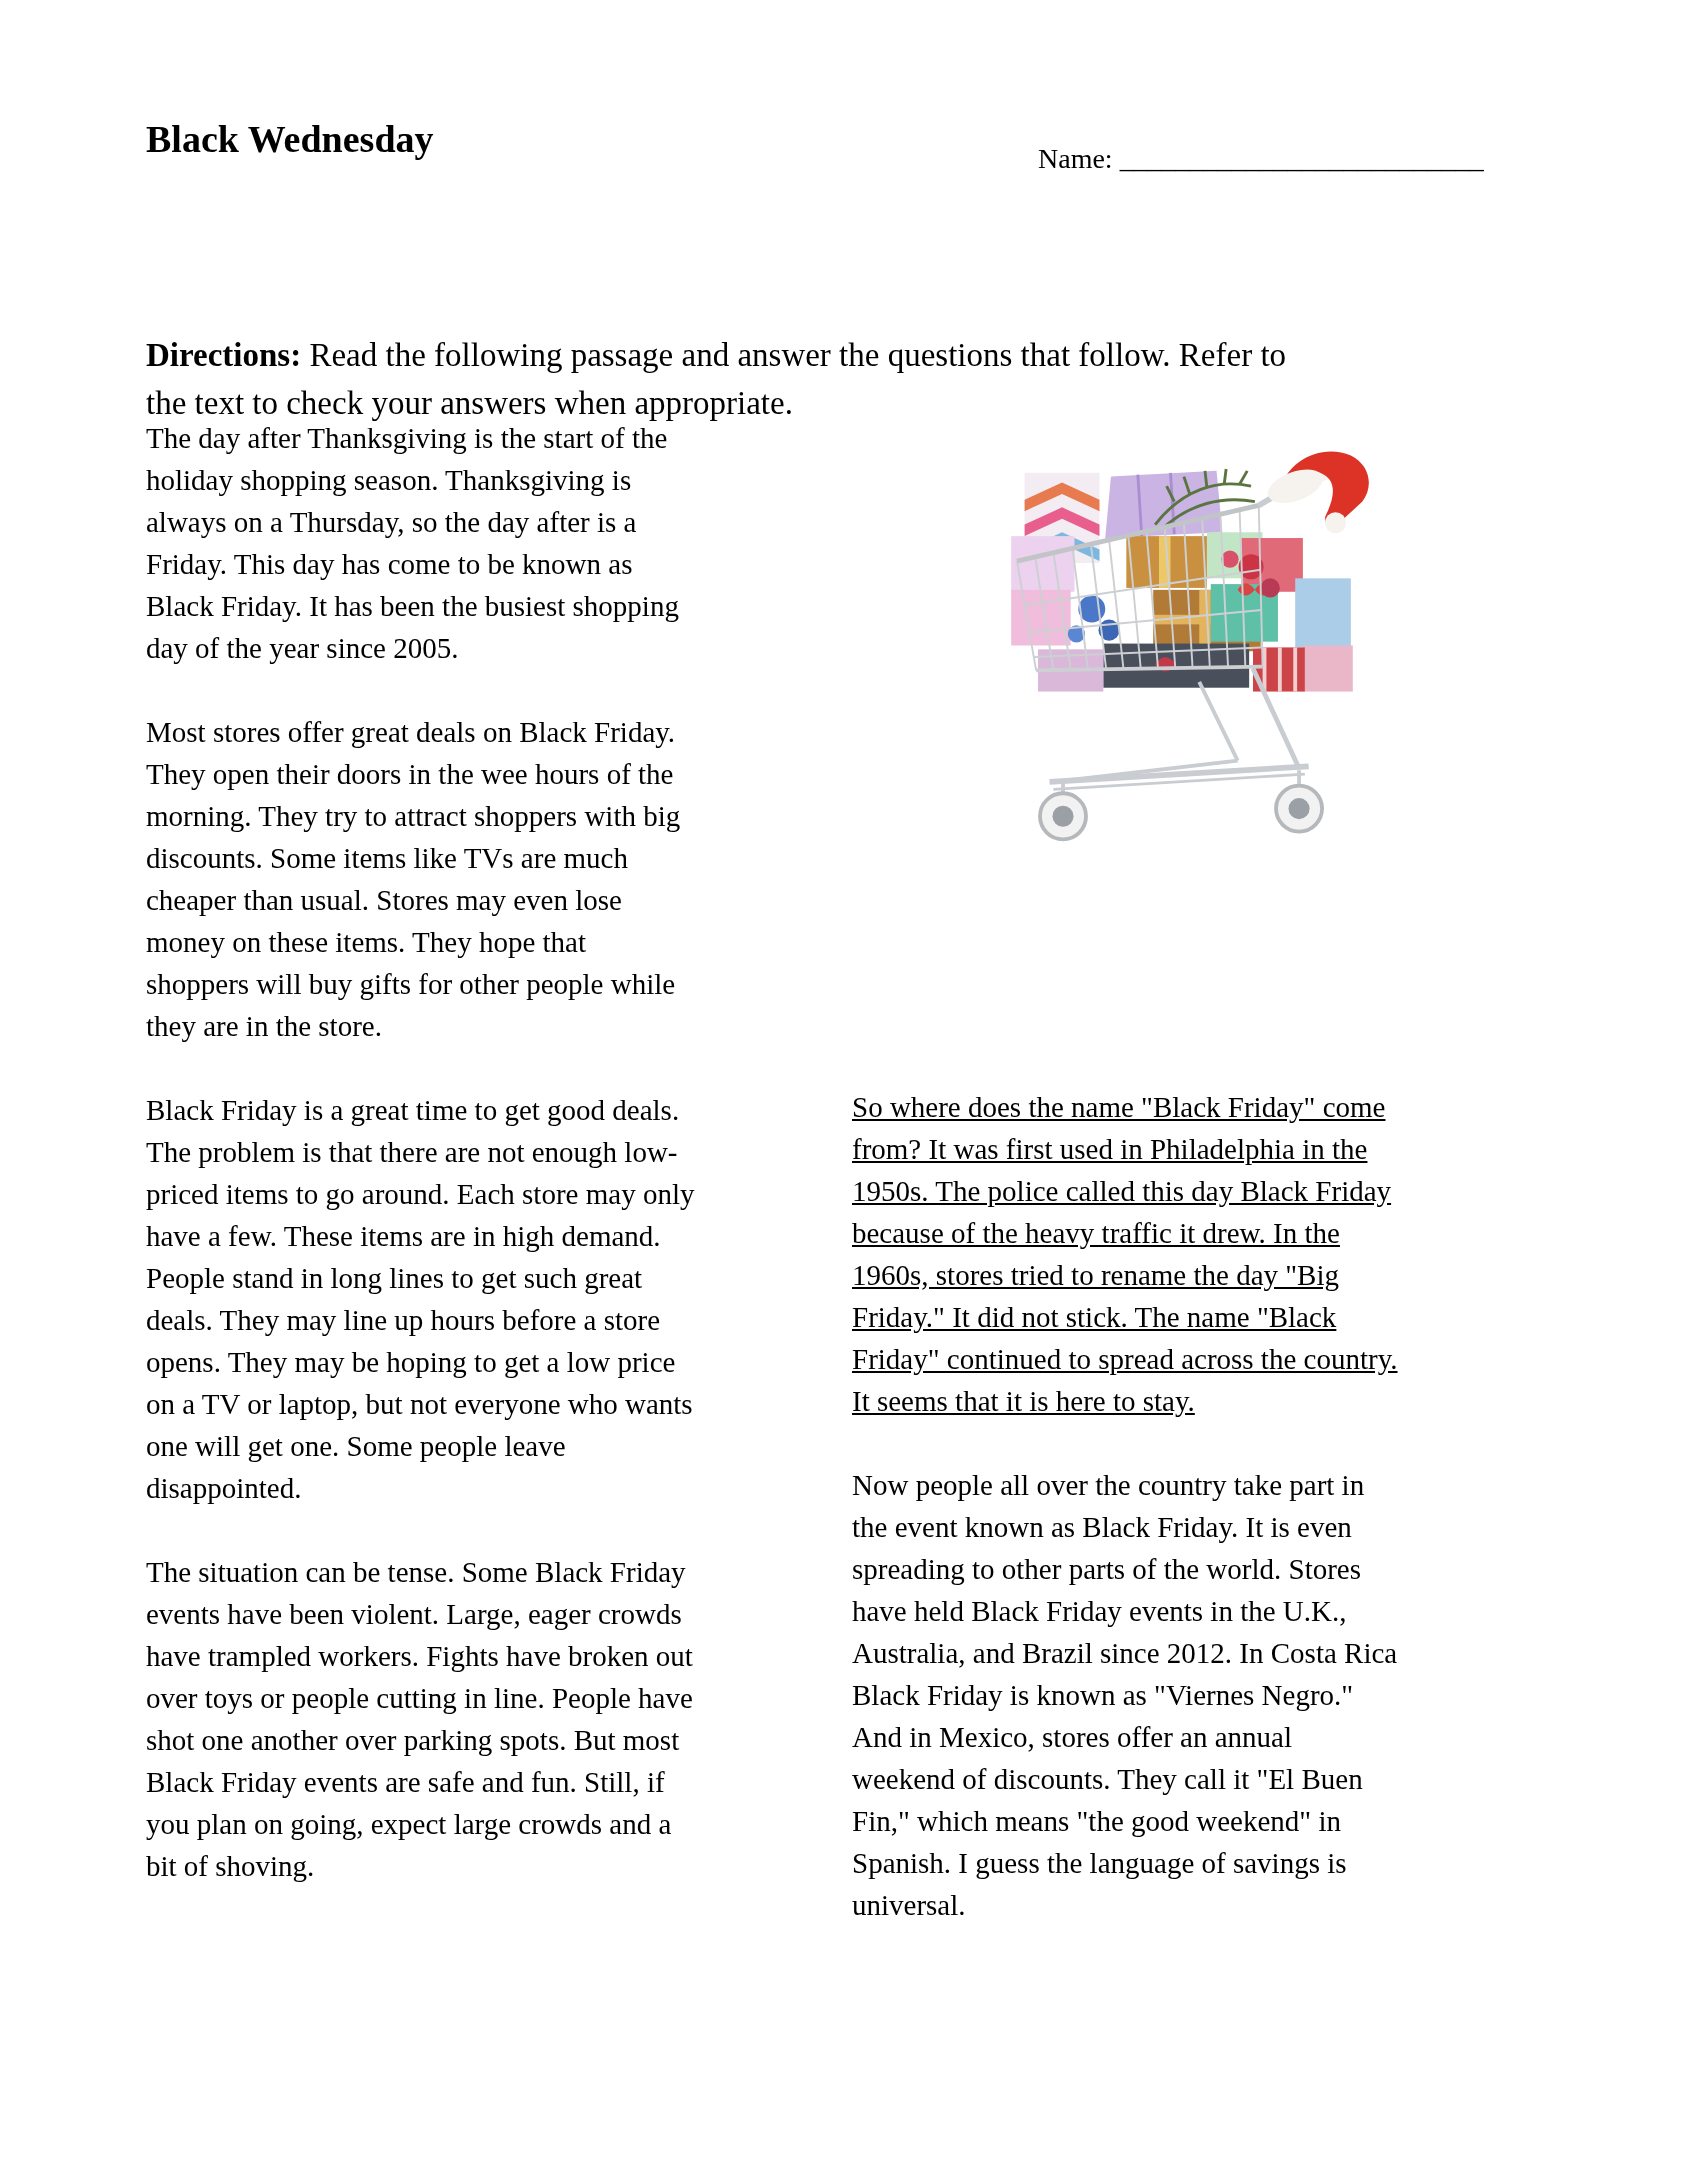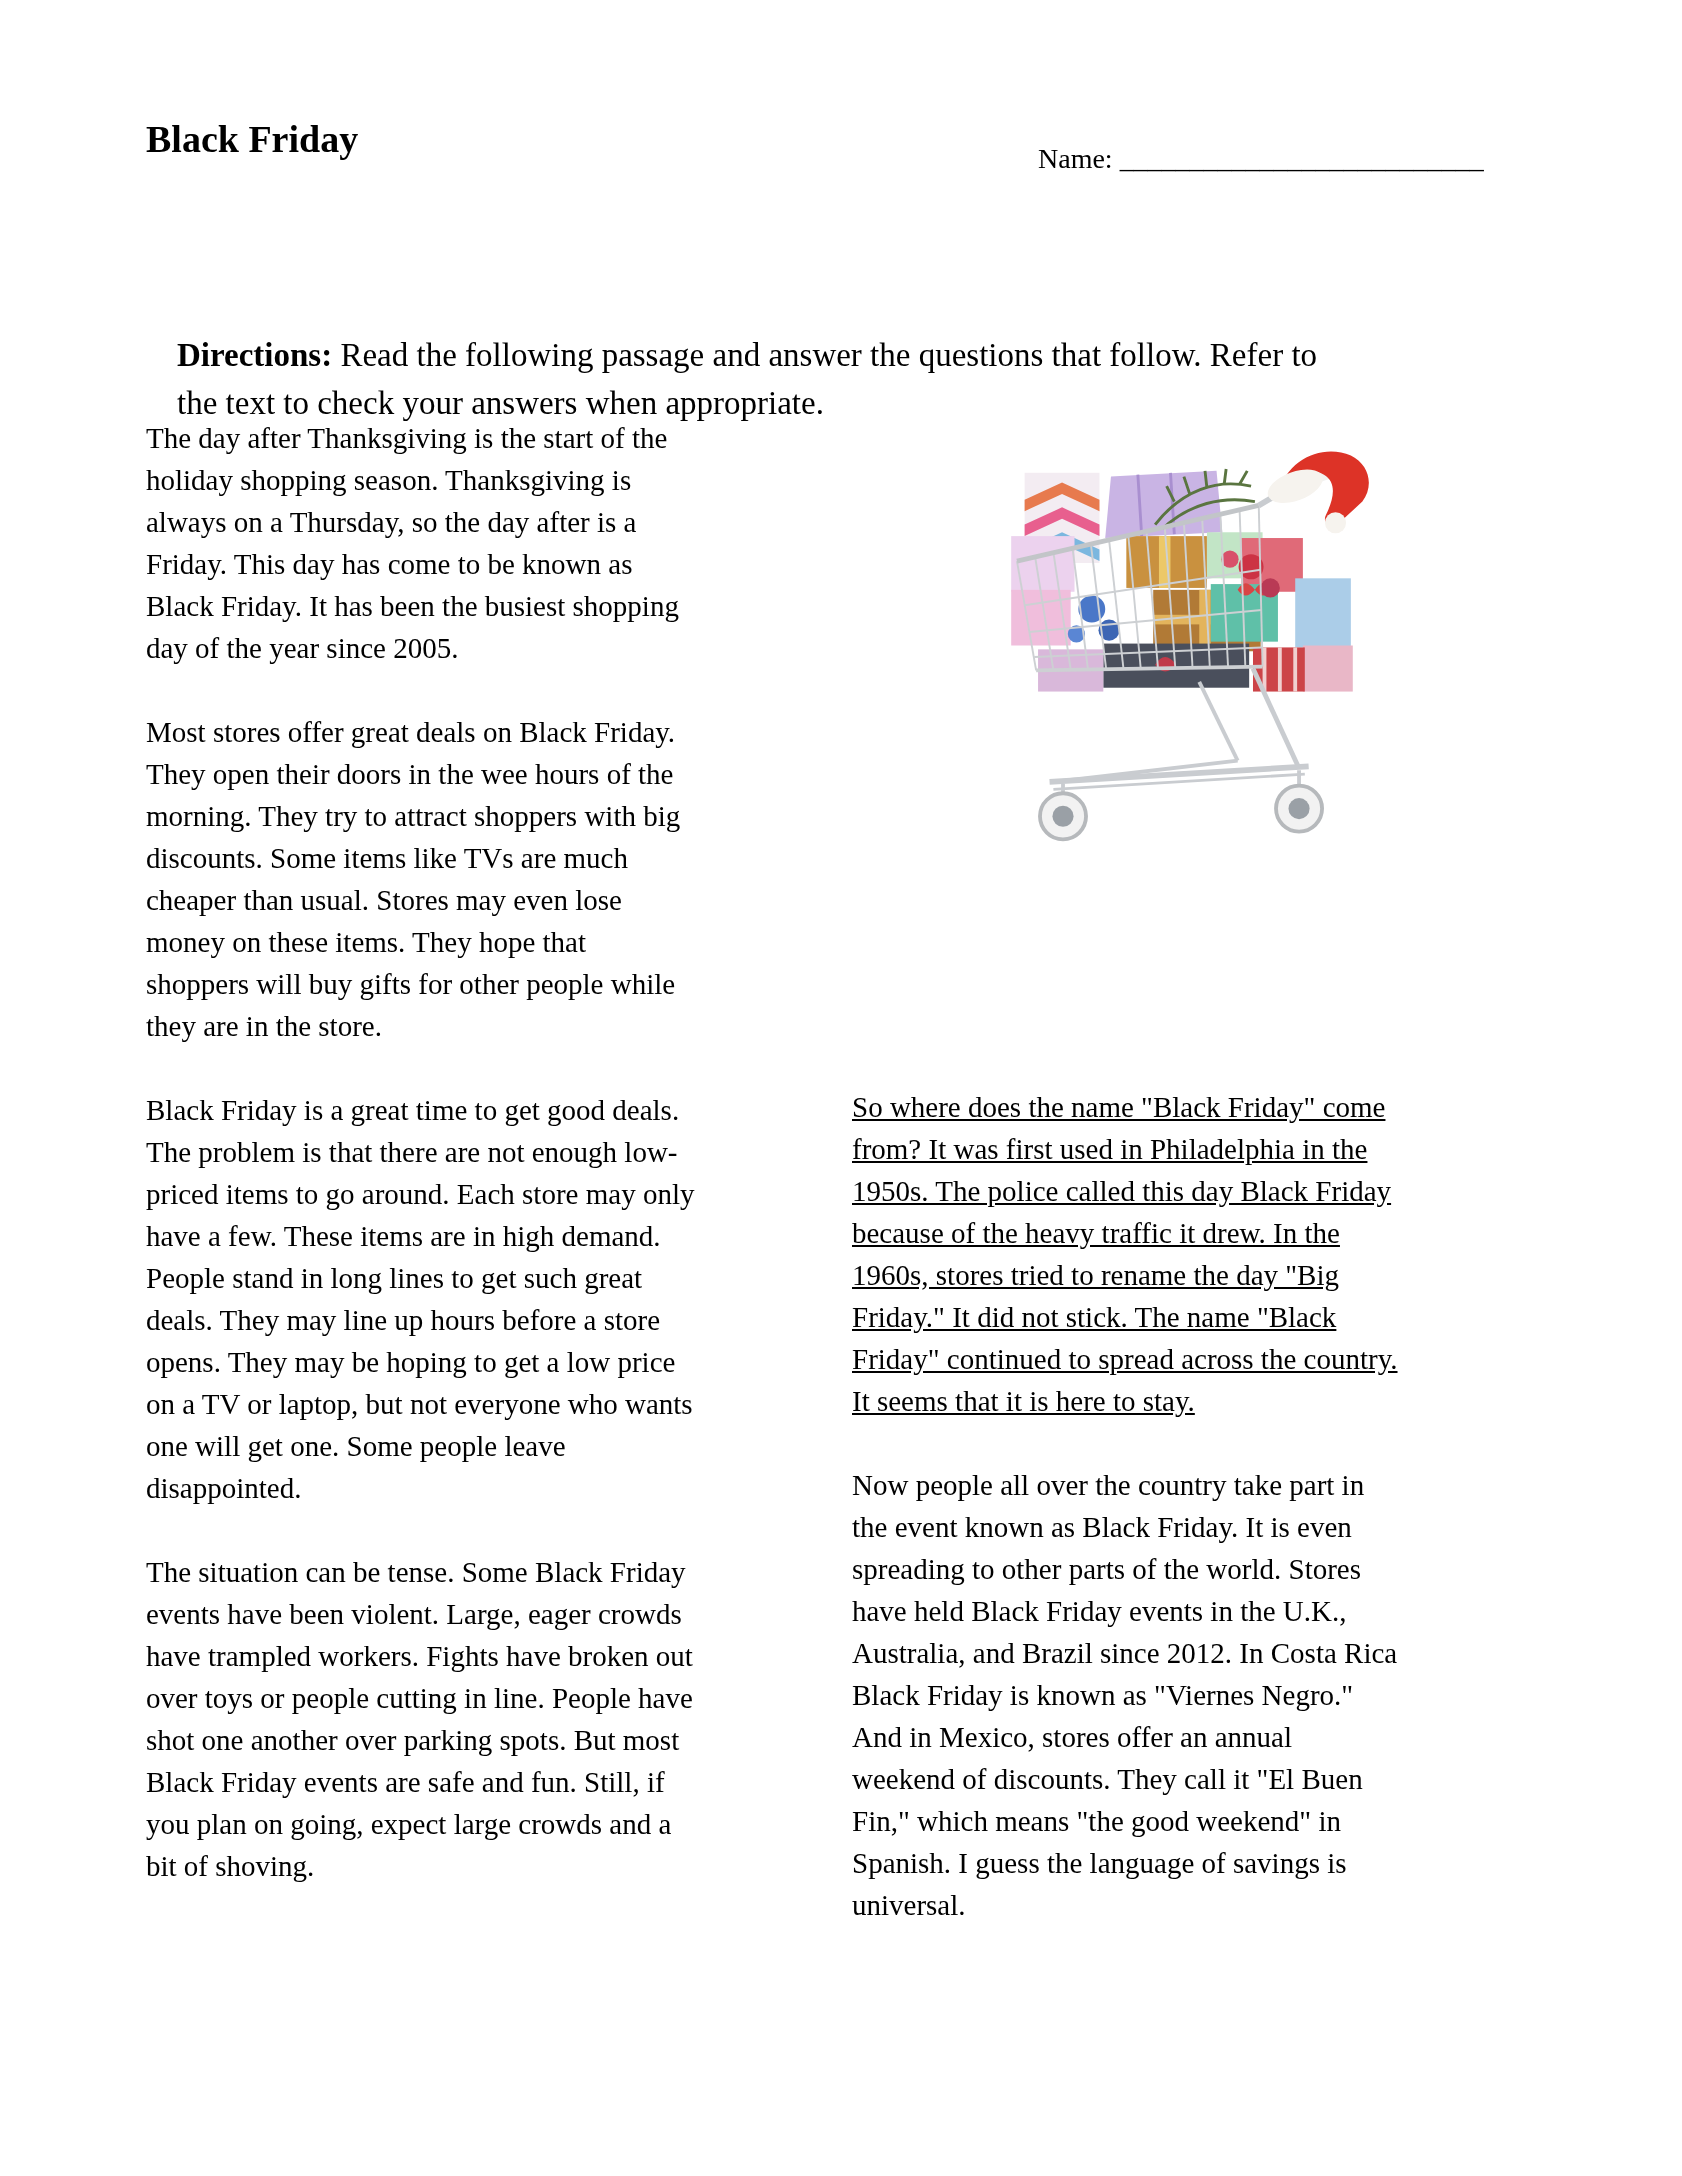--- a/index.html
+++ b/index.html
@@ -27,21 +27,20 @@
     font-weight: bold;
     line-height: 47px;
   }
   .directions {
     position: absolute;
     left: 146px;
     top: 298px;
     width: 1422px;
     font-size: 33px;
     line-height: 48px;
-    margin-left: 31px;
   }
   .directions strong { font-weight: bold; }
   .columns {
     position: absolute;
     left: 146px;
     top: 417px;
     width: 1418px;
     display: flex;
     gap: 5px;
   }
@@ -60,21 +59,21 @@
   .col-right .body-par:first-of-type { margin-top: 239px; text-decoration: underline; }
 </style>
 </head>
 <body>
 
 <div class="page">
 
   <div class="name-line"><span>Name:</span> <span>__________________________</span></div>
 
   <div class="doc-title">
-    <div>Black Friday</div>
+    <div>Black Wednesday</div>
   </div>
 
   <p class="directions"><strong>Directions:</strong> <span>Read the following passage and answer the questions that follow. Refer to<br>the text to check your answers when appropriate.</span></p>
 
   <div class="columns">
 
     <div class="col-left">
       <p class="body-par">The day after Thanksgiving is the start of the<br>holiday shopping season. Thanksgiving is<br>always on a Thursday, so the day after is a<br>Friday. This day has come to be known as<br>Black Friday. It has been the busiest shopping<br>day of the year since 2005.</p>
       <p class="body-par">Most stores offer great deals on Black Friday.<br>They open their doors in the wee hours of the<br>morning. They try to attract shoppers with big<br>discounts. Some items like TVs are much<br>cheaper than usual. Stores may even lose<br>money on these items. They hope that<br>shoppers will buy gifts for other people while<br>they are in the store.</p>
       <p class="body-par">Black Friday is a great time to get good deals.<br>The problem is that there are not enough low-<br>priced items to go around. Each store may only<br>have a few. These items are in high demand.<br>People stand in long lines to get such great<br>deals. They may line up hours before a store<br>opens. They may be hoping to get a low price<br>on a TV or laptop, but not everyone who wants<br>one will get one. Some people leave<br>disappointed.</p>

